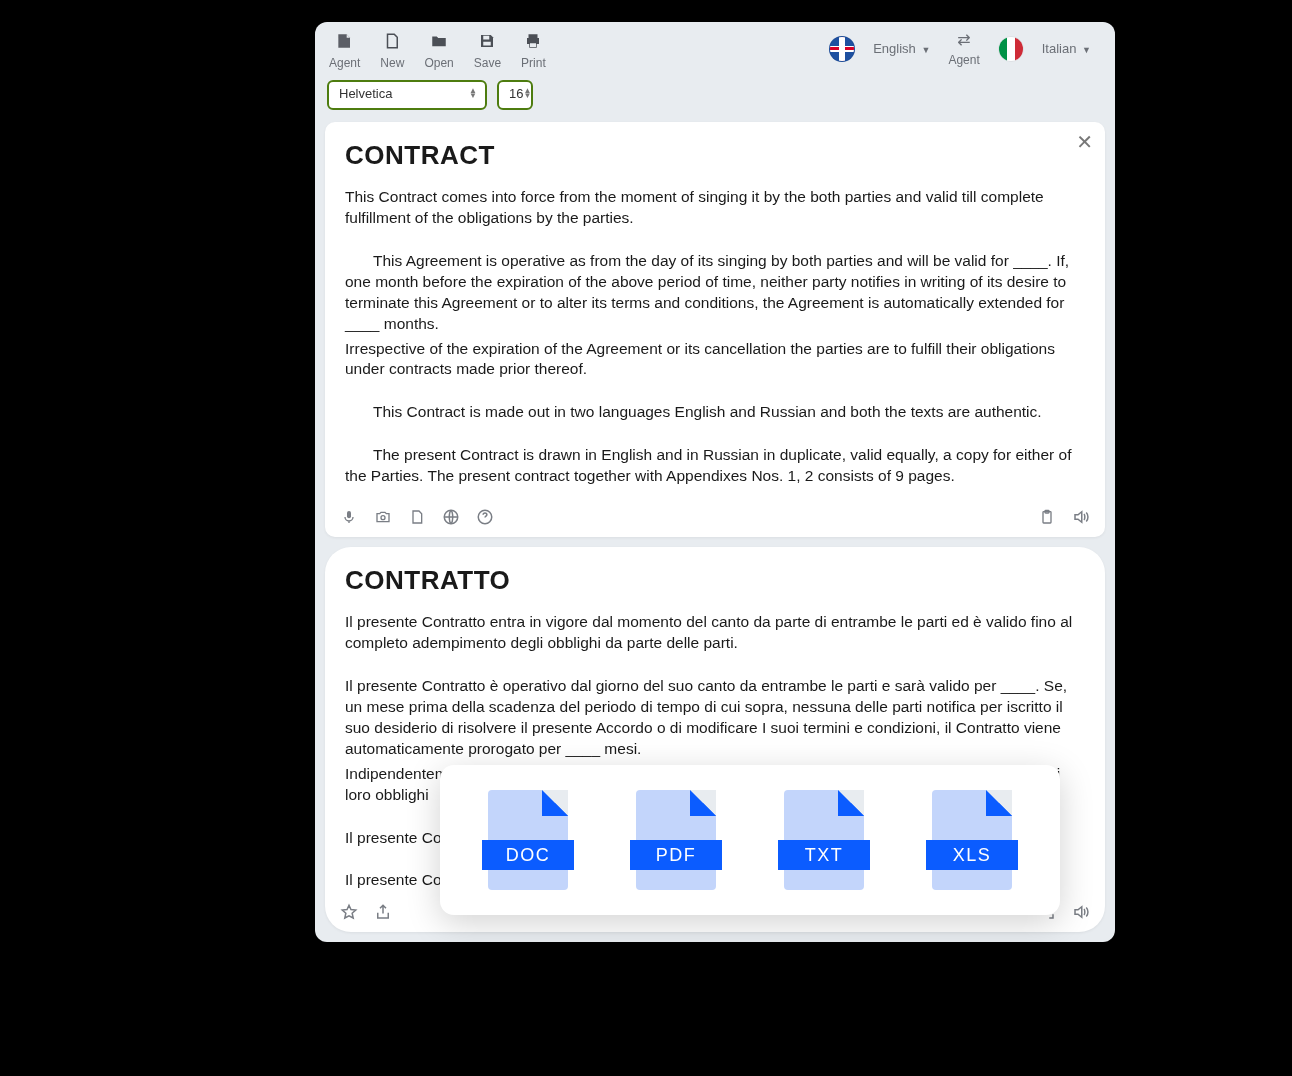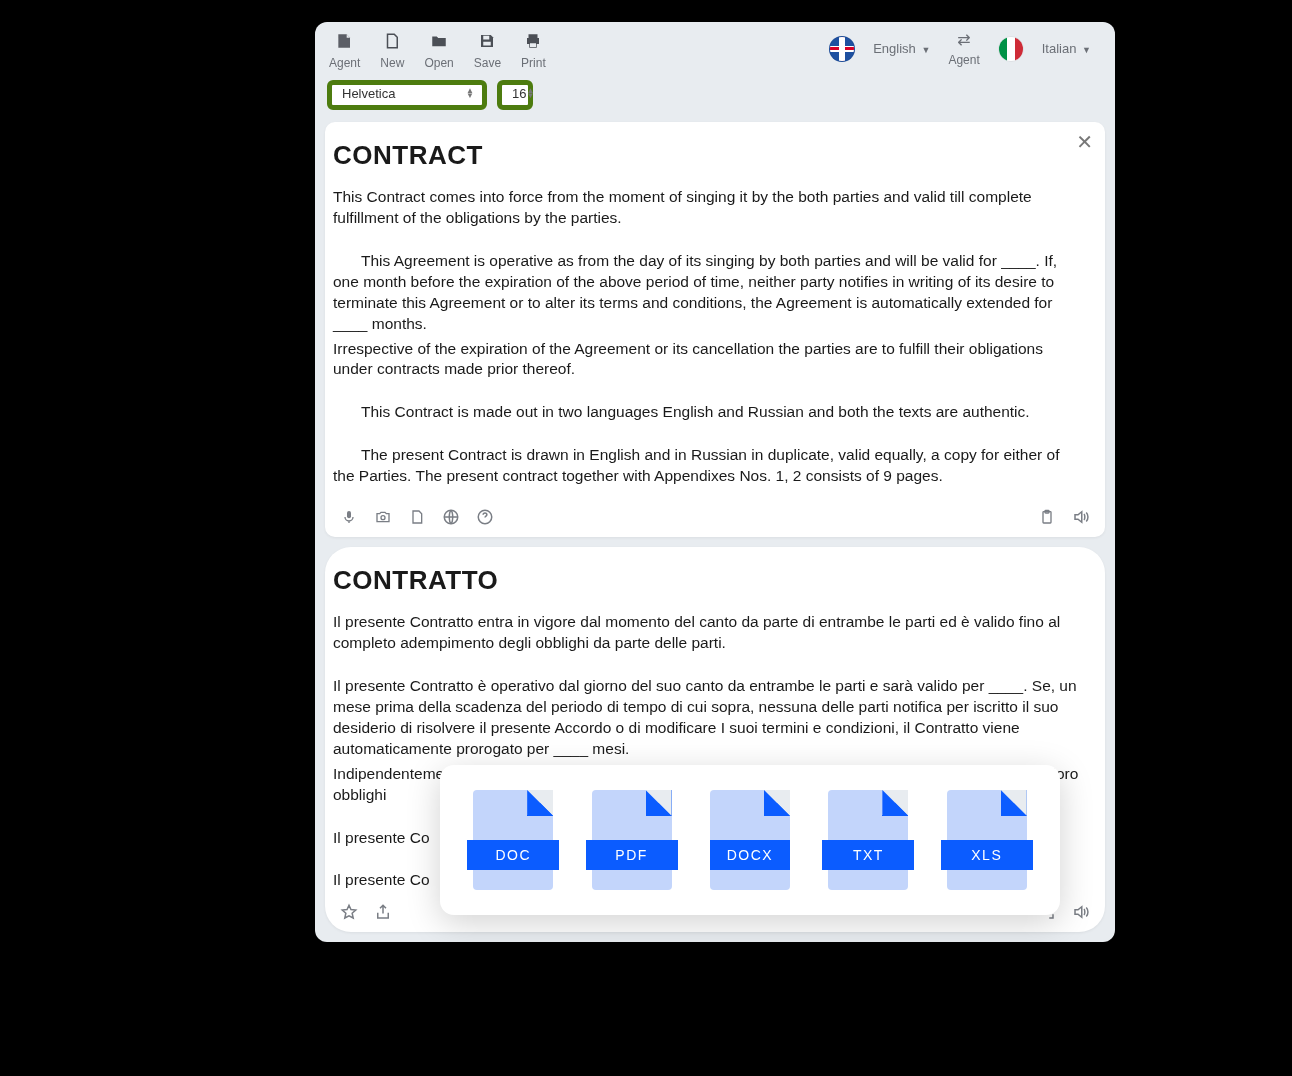--- a/index.html
+++ b/index.html
@@ -117,21 +117,21 @@
   }
   .swap-icon { font-size:16px; }
   .swap-label { font-size:12px; }
   .subbar {
     display:flex;
     padding: 6px 12px 12px 12px;
     gap:10px;
   }
   .select {
     background:#fff;
-    border:5px solid #4d7c0f;
+    border:2px solid #4d7c0f;
     border-radius:6px;
     height:30px;
     display:flex;
     align-items:center;
     justify-content:space-between;
     padding:0 8px 4px 10px;
     font-size:13px;
     color:#333;
     cursor:pointer;
   }
@@ -144,21 +144,21 @@
   .panel {
     background:#fff;
     border-radius:10px;
     margin:0 10px 10px 10px;
     box-shadow: 0 1px 3px rgba(0,0,0,0.06);
     position:relative;
     display:flex;
     flex-direction:column;
   }
   .panel-content {
-    padding: 18px 20px 10px 8px;
+    padding: 18px 20px 10px 20px;
     flex:1;
     overflow:hidden;
   }
   .panel-close {
     position:absolute;
     top:10px;right:12px;
     color:#777;
     font-size:20px;
     cursor:pointer;
     line-height:1;
@@ -240,21 +240,21 @@
     background:#0b5cff;
     clip-path: polygon(0 0, 0 100%, 100% 100%);
   }
   .file-label {
     position:absolute;
     left:-6px;right:-6px;
     bottom:20px;
     height:30px;
     background:#0b5cff;
     color:#fff;
-    font-size:14px;
+    font-size:18px;
     font-weight:500;
     letter-spacing:1.5px;
     display:flex;
     align-items:center;
     justify-content:center;
     max-width: calc(100% + 12px);
   }
   .file-label-narrow { left:0;right:0; }
 </style>
 </head>
@@ -468,26 +468,20 @@
   </div>
   <div class="file-type">
     <div class="file-icon">
       <div class="file-fold"></div>
       <div class="file-label">PDF</div>
     </div>
   </div>
   <div class="file-type">
     <div class="file-icon">
       <div class="file-fold"></div>
-      <div class="file-label file-label-narrow">DOCX</div>
-    </div>
-  </div>
-  <div class="file-type">
-    <div class="file-icon">
-      <div class="file-fold"></div>
       <div class="file-label">TXT</div>
     </div>
   </div>
   <div class="file-type">
     <div class="file-icon">
       <div class="file-fold"></div>
       <div class="file-label">XLS</div>
     </div>
   </div>
 </div>

